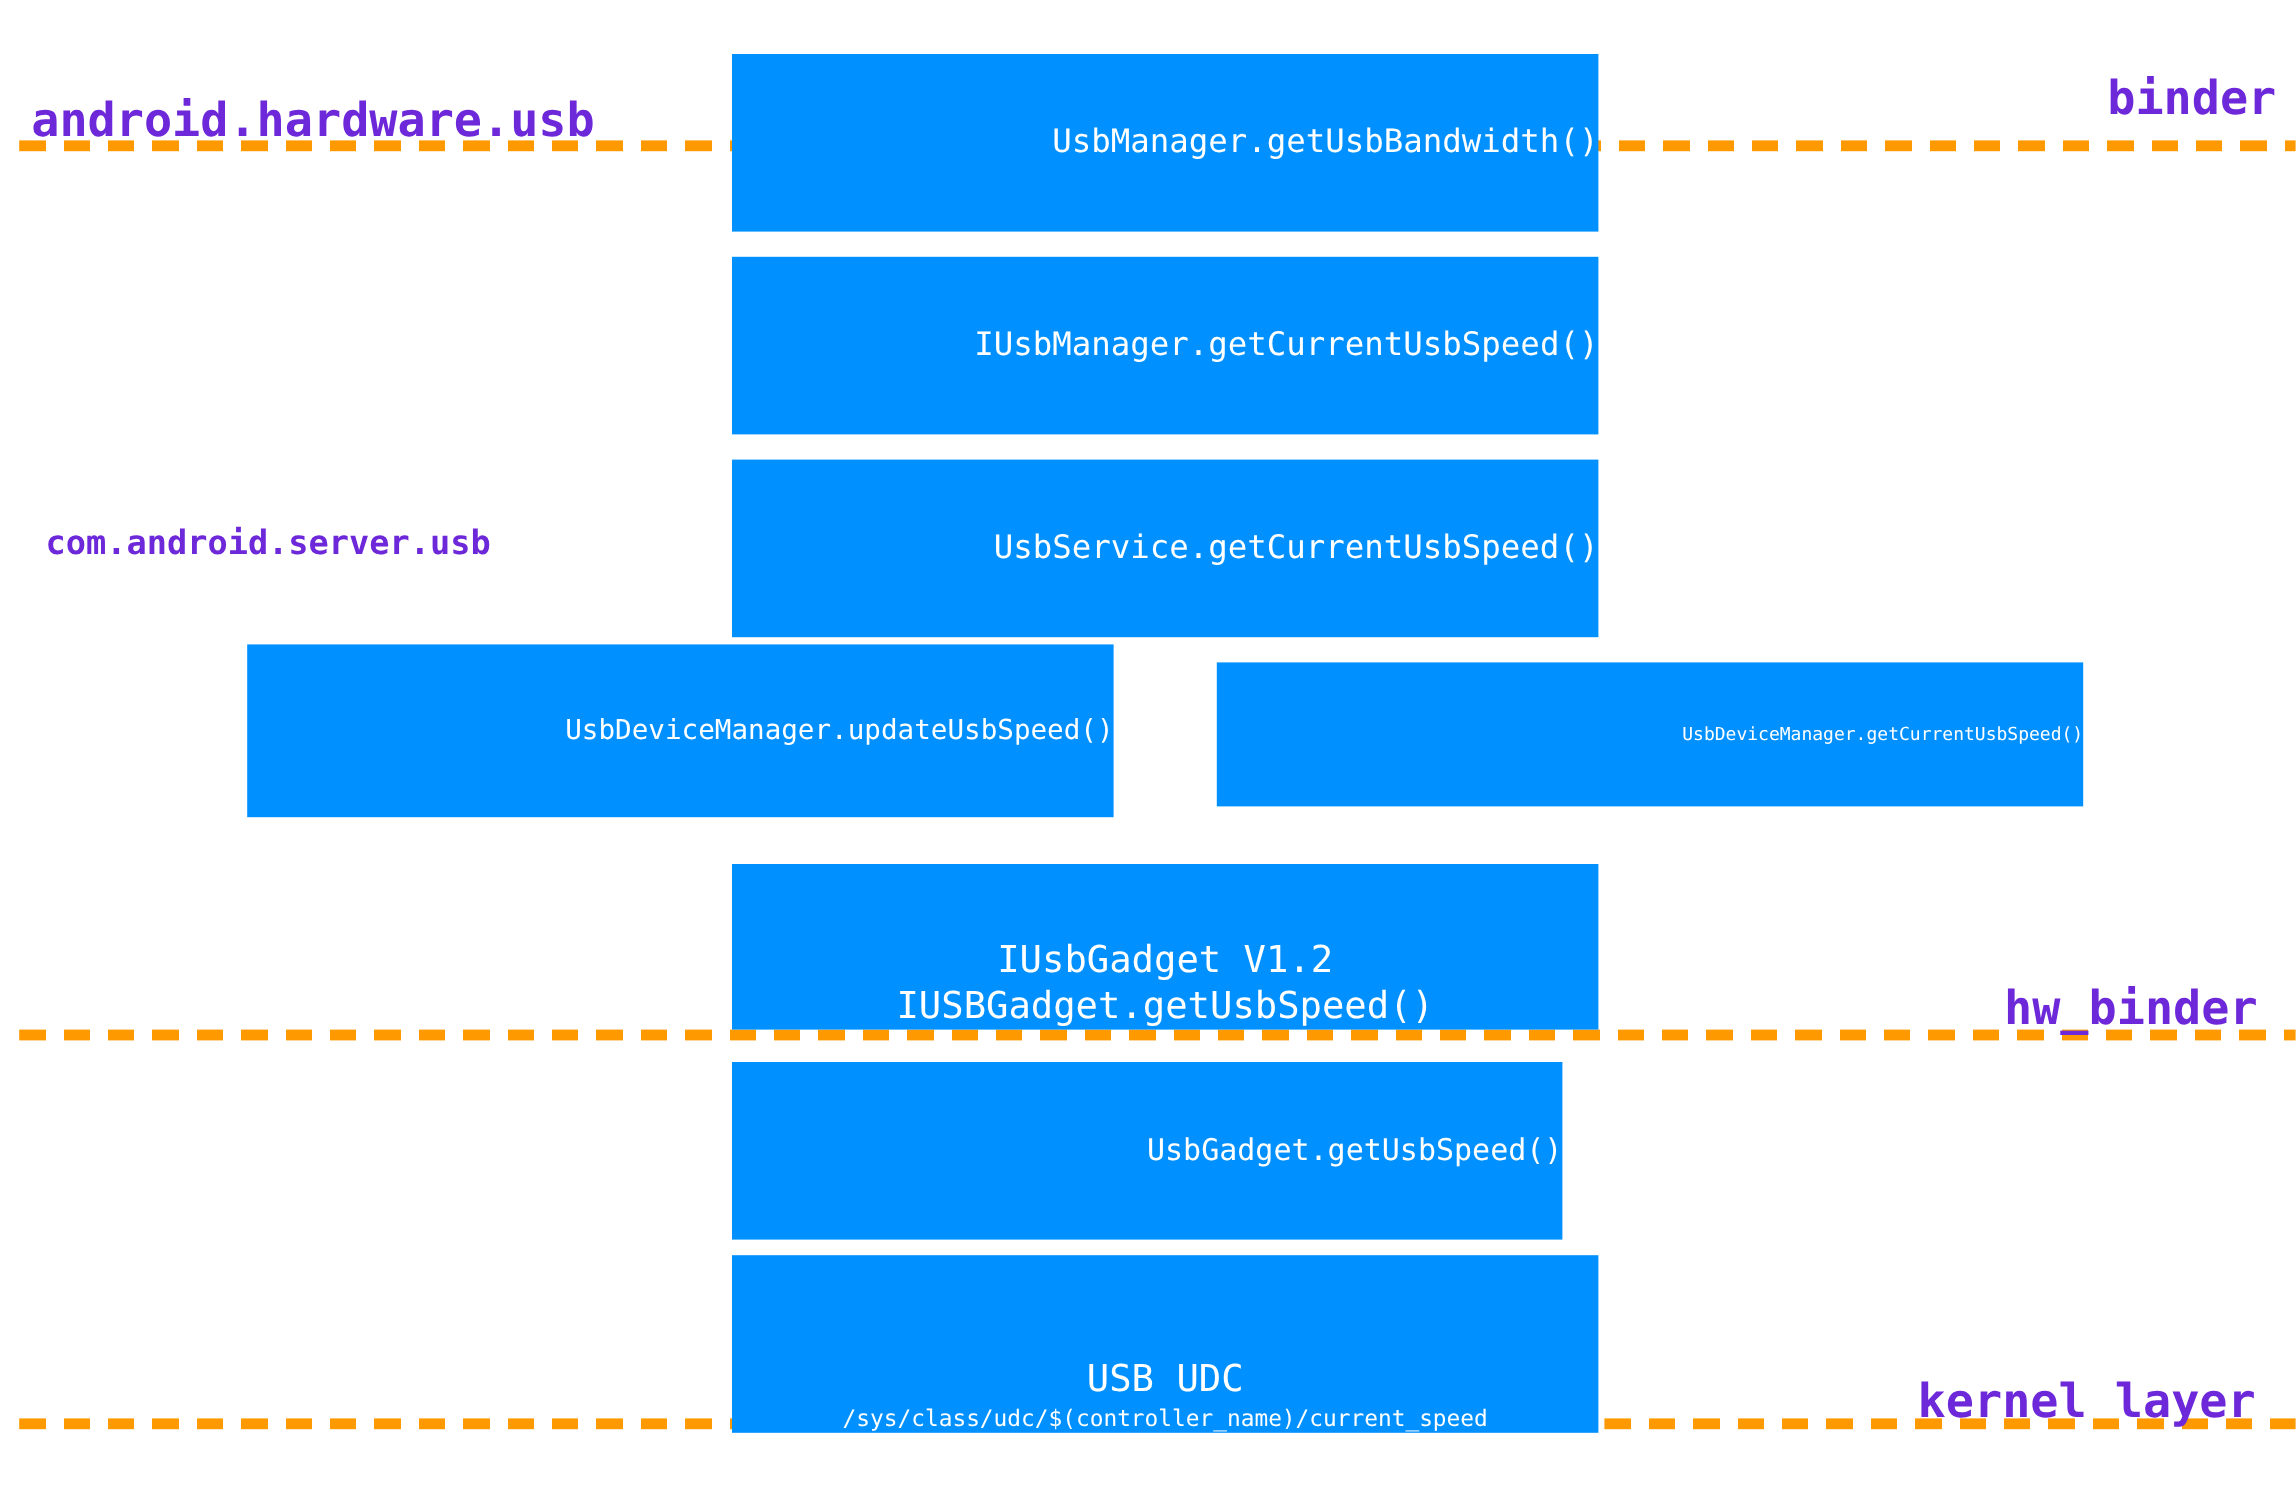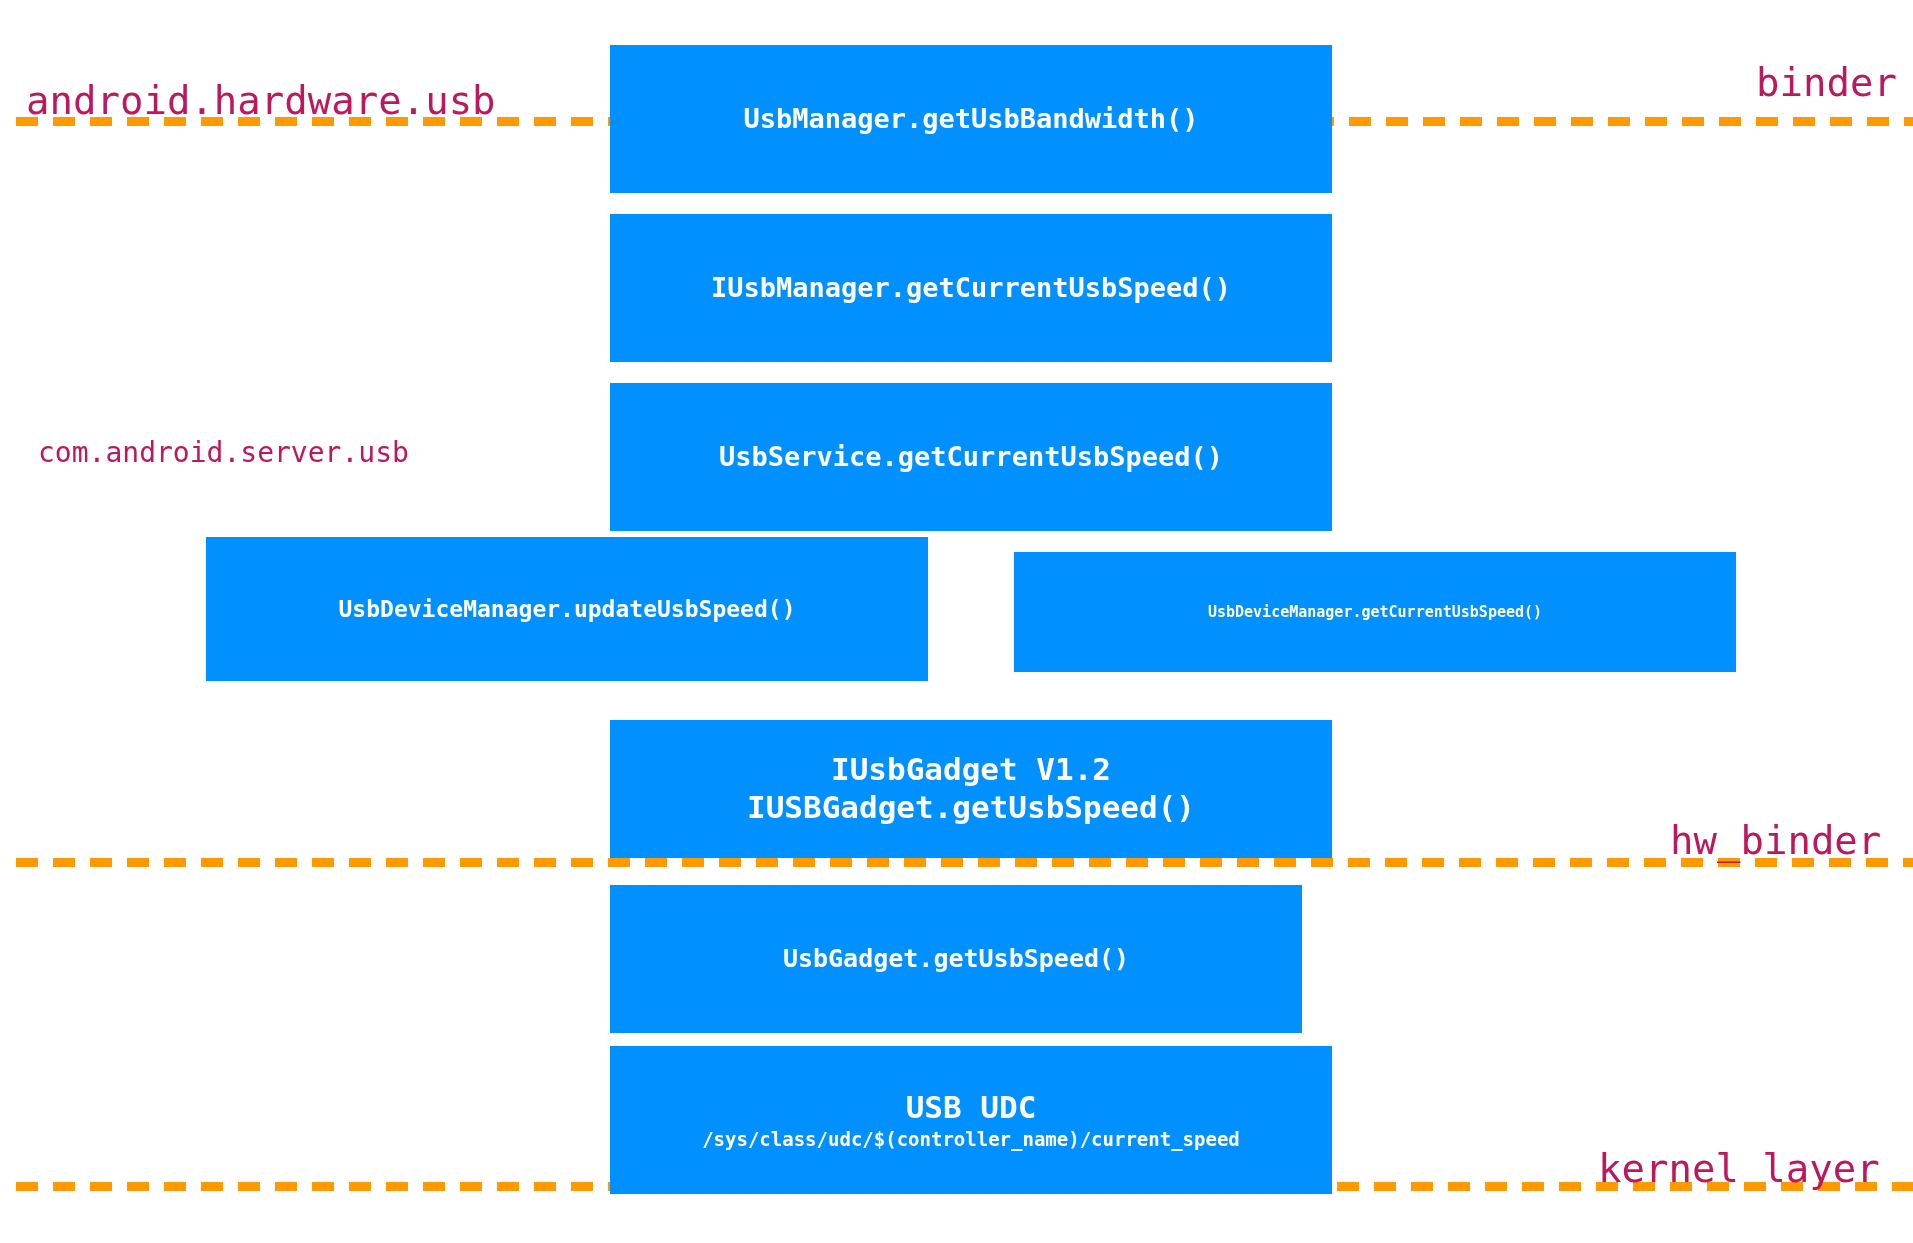--- a/index.html
+++ b/index.html
@@ -9,35 +9,35 @@
     position:relative;overflow:hidden;
   }
   #stage{position:absolute;left:0;top:0;width:1913px;height:1243px;}
 
   .box{
     position:absolute;
     background:#0090ff;
     color:#ffffff;
     display:flex;
     align-items:center;
-    justify-content:center;
+    justify-content:flex-end;
     text-align:center;
     font-family:"DejaVu Sans Mono","Liberation Mono",monospace;
-    font-weight:bold;
+    font-weight:normal;
     letter-spacing:0px;
     line-height:1.22;
     white-space:pre;
   }
   .box .l1,.box .l2{display:block;}
 
   .layer-label{
     position:absolute;
-    color:#be185d;
+    color:#6d28d9;
     font-family:"DejaVu Sans Mono","Liberation Mono",monospace;
-    font-weight:normal;
+    font-weight:bold;
     white-space:pre;
   }
 
   .dash{
     position:absolute;
     height:9px;
     background-image:repeating-linear-gradient(
       to right,
       #ff9900 0px, #ff9900 22px,
       rgba(255,255,255,0) 22px, rgba(255,255,255,0) 37px

